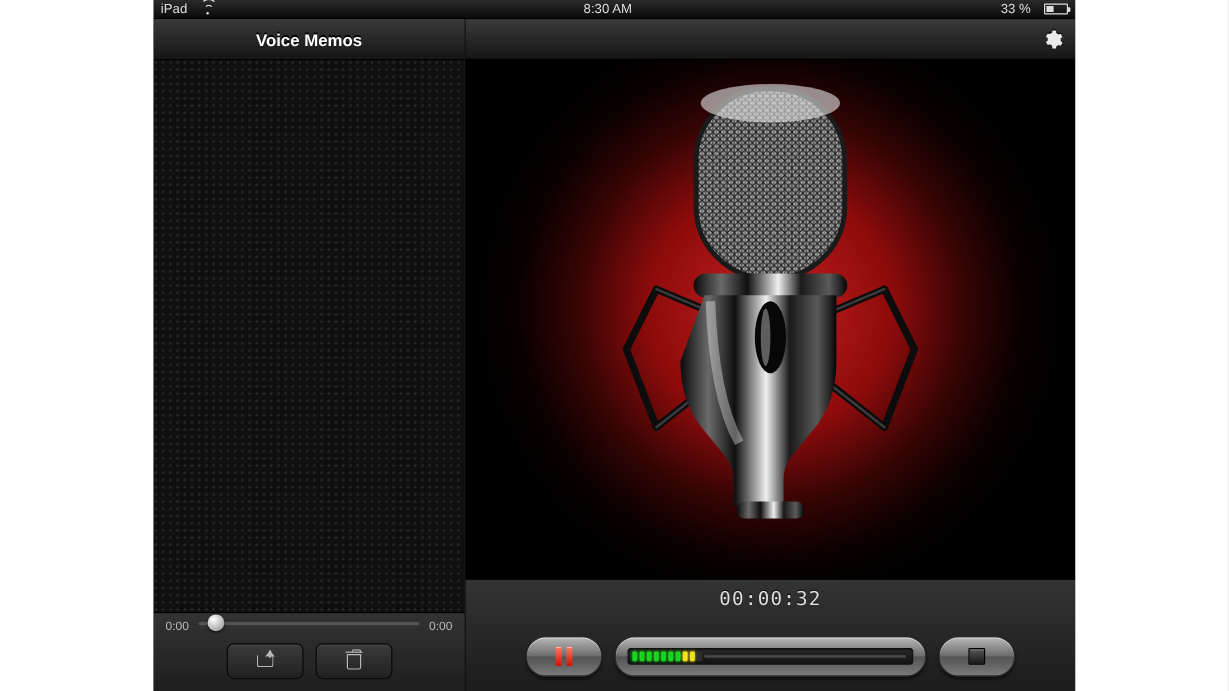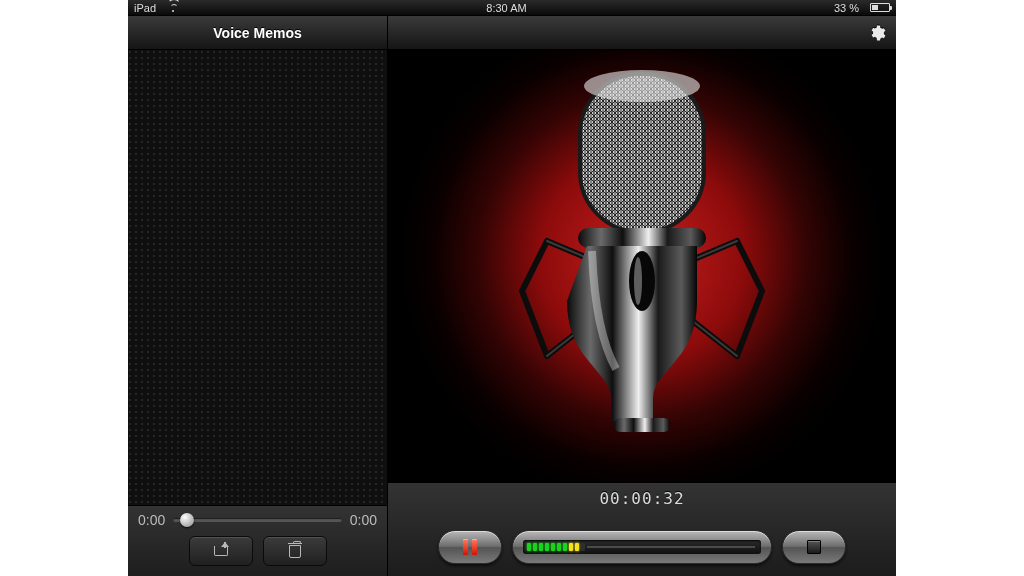--- a/index.html
+++ b/index.html
@@ -14,21 +14,21 @@
   .wifidot{position:absolute;left:5px;bottom:0;width:2px;height:2px;background:#ddd;border-radius:50%}
   .battery{width:20px;height:9px;border:1px solid #ddd;border-radius:1px;position:relative}
   .battery::after{content:"";position:absolute;right:-3px;top:2px;width:2px;height:4px;background:#ddd;border-radius:0 1px 1px 0}
   .battery .fill{position:absolute;left:1px;top:1px;bottom:1px;width:33%;background:#ddd}
   
   .app{height:560px;display:flex}
   .sidebar{width:260px;background:#404040;display:flex;flex-direction:column;border-right:1px solid #000}
   .sidebar-header{height:34px;background:linear-gradient(#3a3a3a,#151515);border-bottom:1px solid #000;display:flex;align-items:center;justify-content:center;color:#fff;font-weight:700;font-size:14px;text-shadow:0 -1px 0 #000}
   .memo-list{flex:1;background:radial-gradient(circle at 2px 2px,#262626 1px,#0f0f0f 1.2px) 0 0/6px 6px}
   .playback{background:linear-gradient(#333,#1e1e1e);border-top:1px solid #000;padding:6px 10px 10px;display:flex;flex-direction:column;gap:8px}
-  .timeline{display:flex;align-items:center;gap:8px;font-size:14px;color:#bbb}
+  .timeline{display:flex;align-items:flex-start;gap:8px;font-size:10px;color:#bbb}
   .track{flex:1;height:4px;background:#555;border-radius:2px;position:relative;box-shadow:inset 0 1px 1px rgba(0,0,0,.7)}
   .knob{position:absolute;left:8%;top:50%;transform:translate(-50%,-50%);width:14px;height:14px;border-radius:50%;background:radial-gradient(circle at 35% 30%,#fff,#bcbcbc 55%,#8a8a8a);box-shadow:0 1px 2px rgba(0,0,0,.8)}
   .tool-row{display:flex;gap:10px;justify-content:center}
   .pill-btn{width:64px;height:30px;border-radius:6px;background:linear-gradient(#3b3b3b,#202020);border:1px solid #0a0a0a;box-shadow:inset 0 1px 0 rgba(255,255,255,.12);display:flex;align-items:center;justify-content:center;color:#bfbfbf}
   .share-ic{width:14px;height:10px;border:1.5px solid #b8b8b8;border-top:none;border-radius:0 0 2px 2px;position:relative}
   .share-ic::before{content:"";position:absolute;right:-2px;top:-8px;border:4px solid transparent;border-bottom:5px solid #b8b8b8}
   .share-ic::after{content:"";position:absolute;right:1px;top:-4px;width:1.5px;height:6px;background:#b8b8b8}
   .trash-ic{width:12px;height:13px;border:1.5px solid #b8b8b8;border-radius:0 0 2px 2px;position:relative}
   .trash-ic::before{content:"";position:absolute;left:-2px;right:-2px;top:-3px;height:1.5px;background:#b8b8b8}
   .trash-ic::after{content:"";position:absolute;left:3px;top:-5px;width:6px;height:2px;border:1.5px solid #b8b8b8;border-bottom:none;border-radius:2px 2px 0 0}

